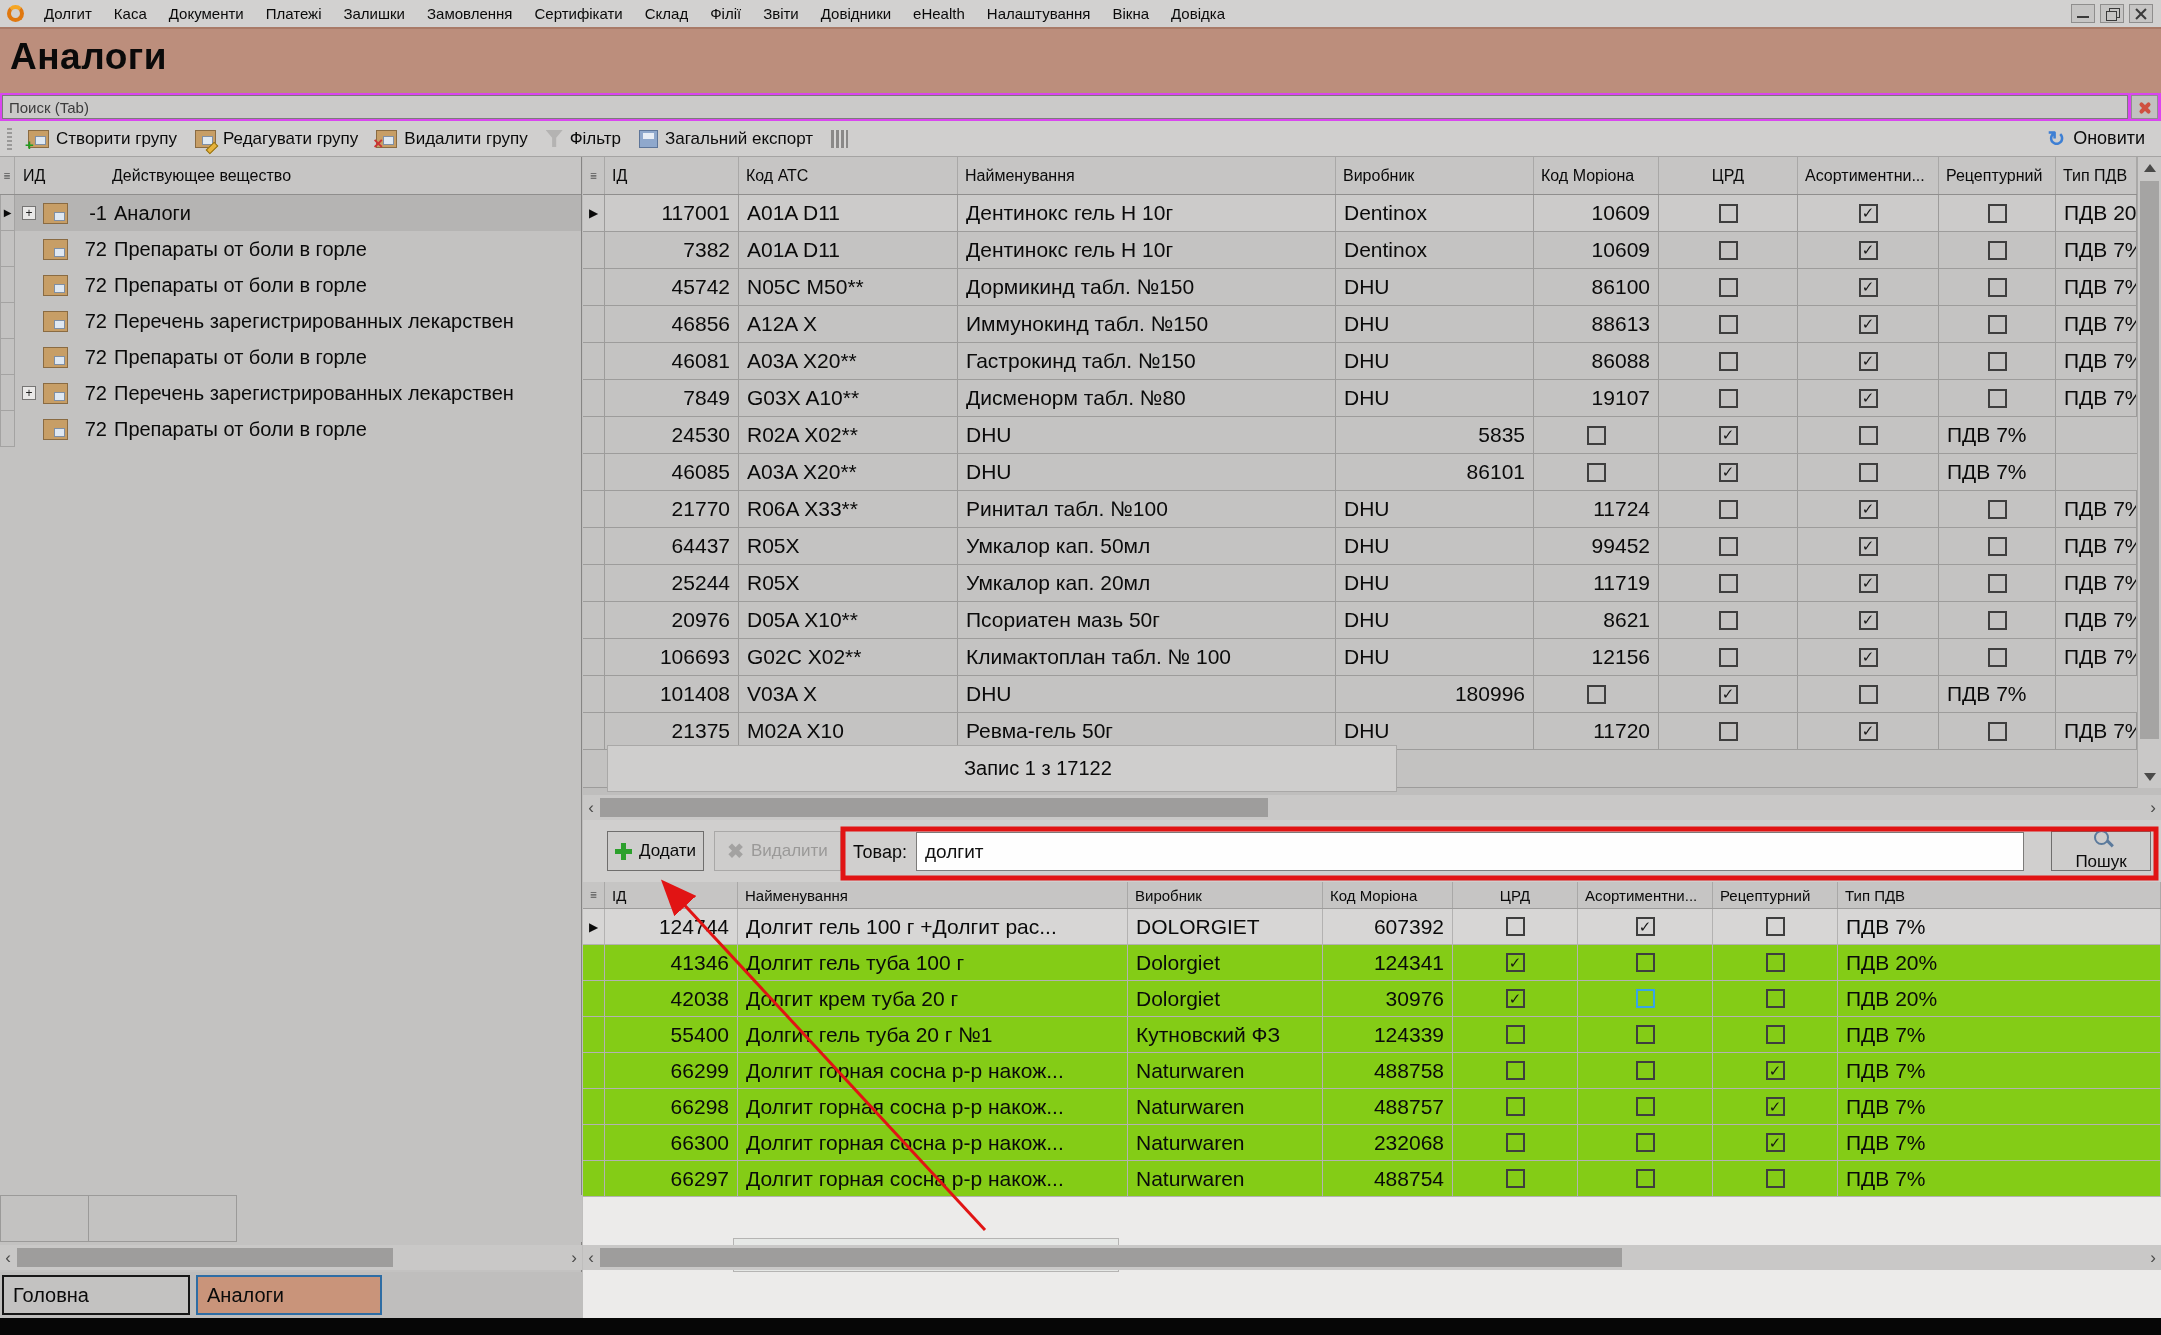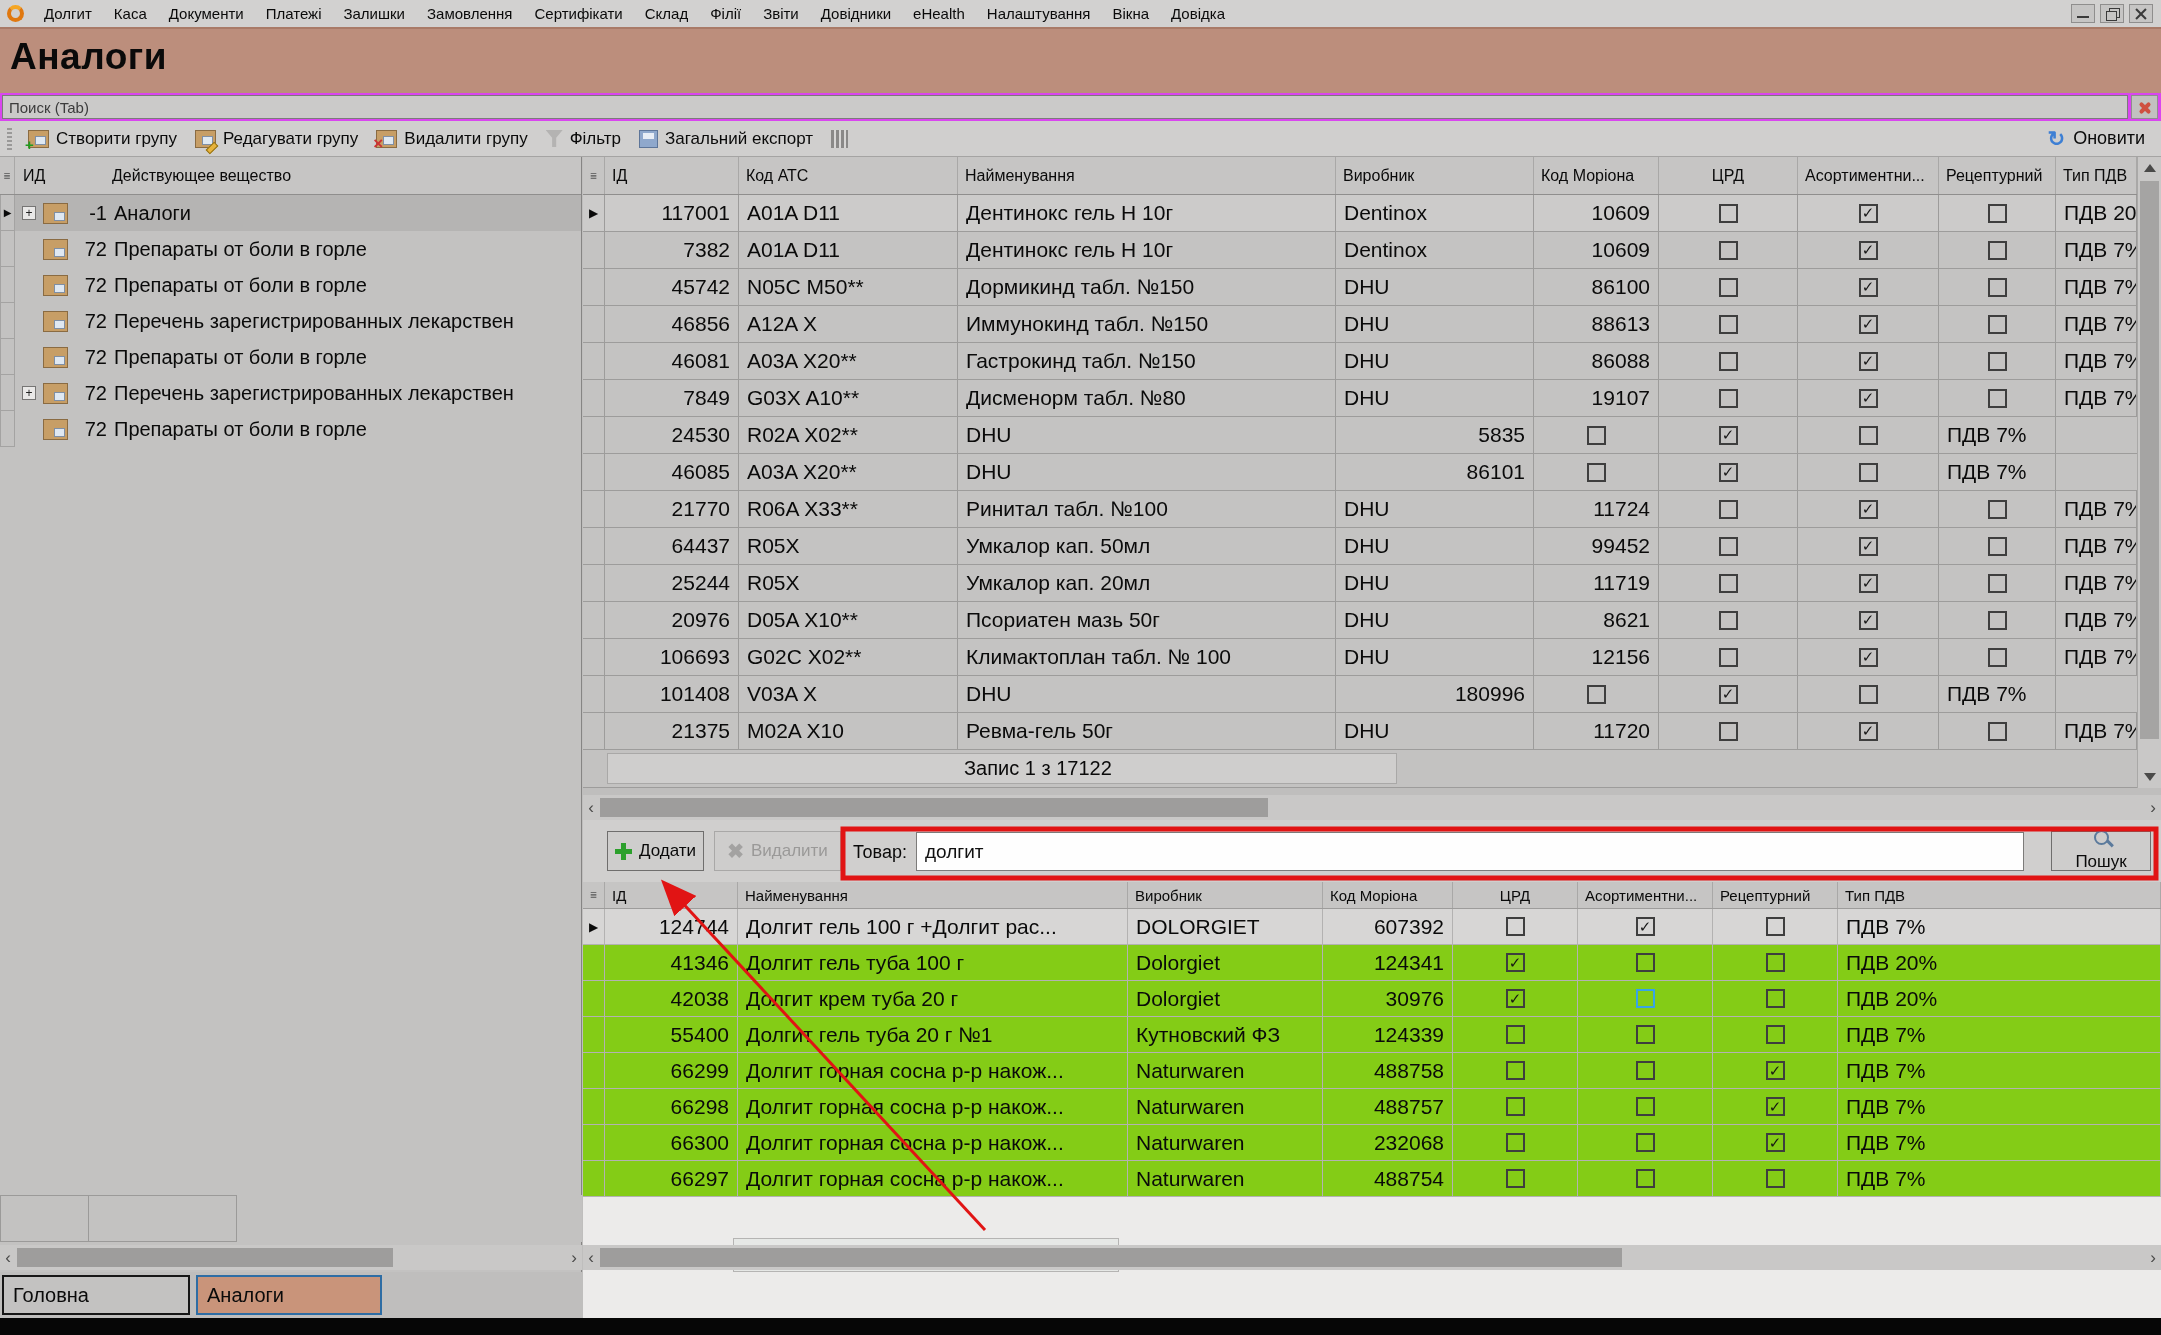--- a/index.html
+++ b/index.html
@@ -74,21 +74,21 @@
   .hc.mark{padding:0;justify-content:center;font-size:9px;color:#555;}
   .mrow{height:37px;background:#c4c3c2;border-bottom:1px solid #9d9c9b;font-size:21px;}
   .mrow.msel{background:#cccbca;}
   .c{display:flex;align-items:center;padding:0 8px;border-right:1px solid #9d9c9b;overflow:hidden;white-space:nowrap;}
   .c.mark{padding:0;justify-content:center;font-size:12px;}
   .c.num{justify-content:flex-end;}
   .c.cbc{justify-content:center;}
   .cb{width:19px;height:19px;border:2px solid #3e3e3e;display:flex;align-items:center;justify-content:center;font-size:15px;color:#141414;}
   .cb.focus{border-color:#38a3e8;}
   .mstatus{height:38px;background:#c3c2c1;display:flex;align-items:center;border-bottom:1px solid #9d9c9b;}
-  .mstatus-box{margin-left:24px;width:790px;height:31px;background:#cfcecd;border:1px solid #a9a8a7;display:flex;align-items:center;padding-left:356px;font-size:20px;white-space:nowrap;}
+  .mstatus-box{margin-left:24px;width:790px;height:47px;background:#cfcecd;border:1px solid #a9a8a7;display:flex;align-items:center;padding-left:356px;font-size:20px;white-space:nowrap;}
 
   
   .vscroll{position:absolute;left:2137px;top:157px;width:24px;height:631px;background:#c9c8c7;border-left:1px solid #a9a8a7;}
   .vs-btn{position:absolute;left:0;width:100%;height:22px;display:flex;align-items:center;justify-content:center;}
   .tri-up{width:0;height:0;border-left:6px solid transparent;border-right:6px solid transparent;border-bottom:8px solid #4a4a49;}
   .tri-down{width:0;height:0;border-left:6px solid transparent;border-right:6px solid transparent;border-top:8px solid #4a4a49;}
   .vs-thumb{position:absolute;left:2px;right:2px;top:24px;height:558px;background:#a5a4a3;}
 
   
   .hscroll{position:absolute;height:25px;background:#c9c8c7;}

